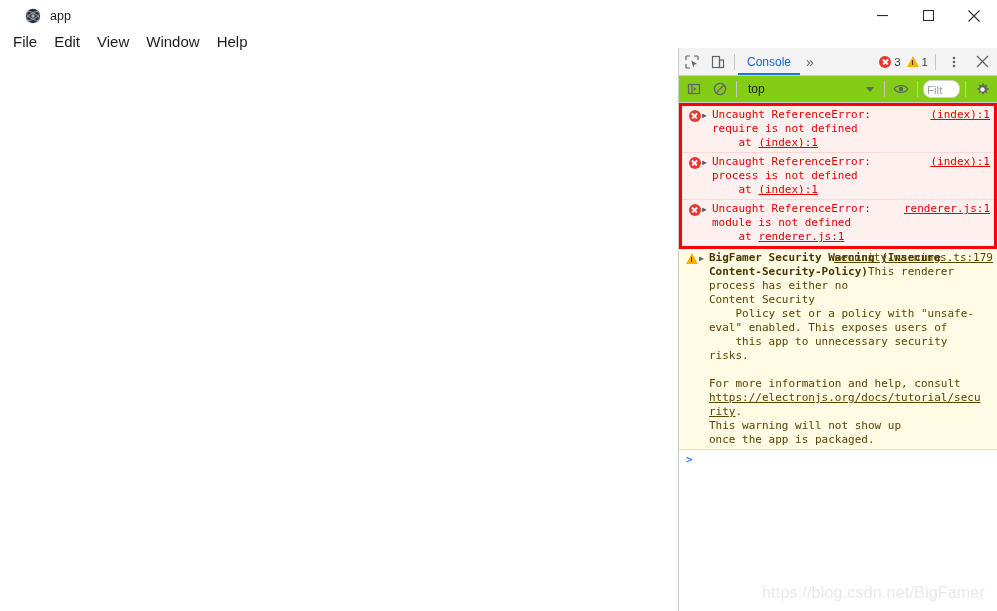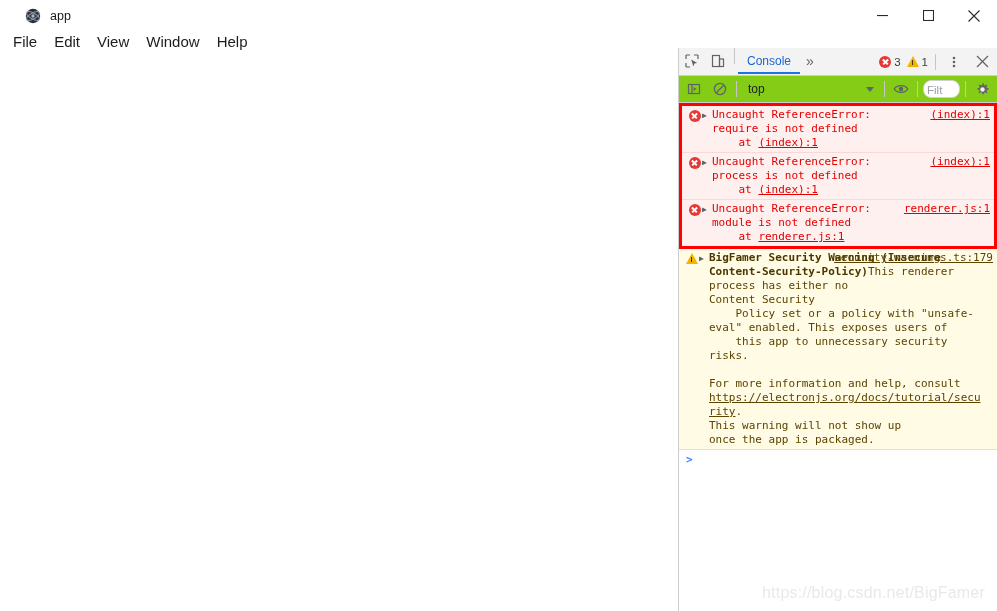--- a/index.html
+++ b/index.html
@@ -89,20 +89,21 @@
     box-sizing: border-box;
     font-family: "Liberation Sans", sans-serif;
     display: flex;
     flex-direction: column;
   }
 
   .dt-tabbar {
     height: 27px;
     min-height: 27px;
     display: flex;
+    align-items: center;
     background: #f3f3f3;
     border-bottom: 1px solid #cdcdcd;
     position: relative;
   }
   .dt-icon-btn {
     width: 26px;
     height: 26px;
     display: flex;
     align-items: center;
     justify-content: center;

